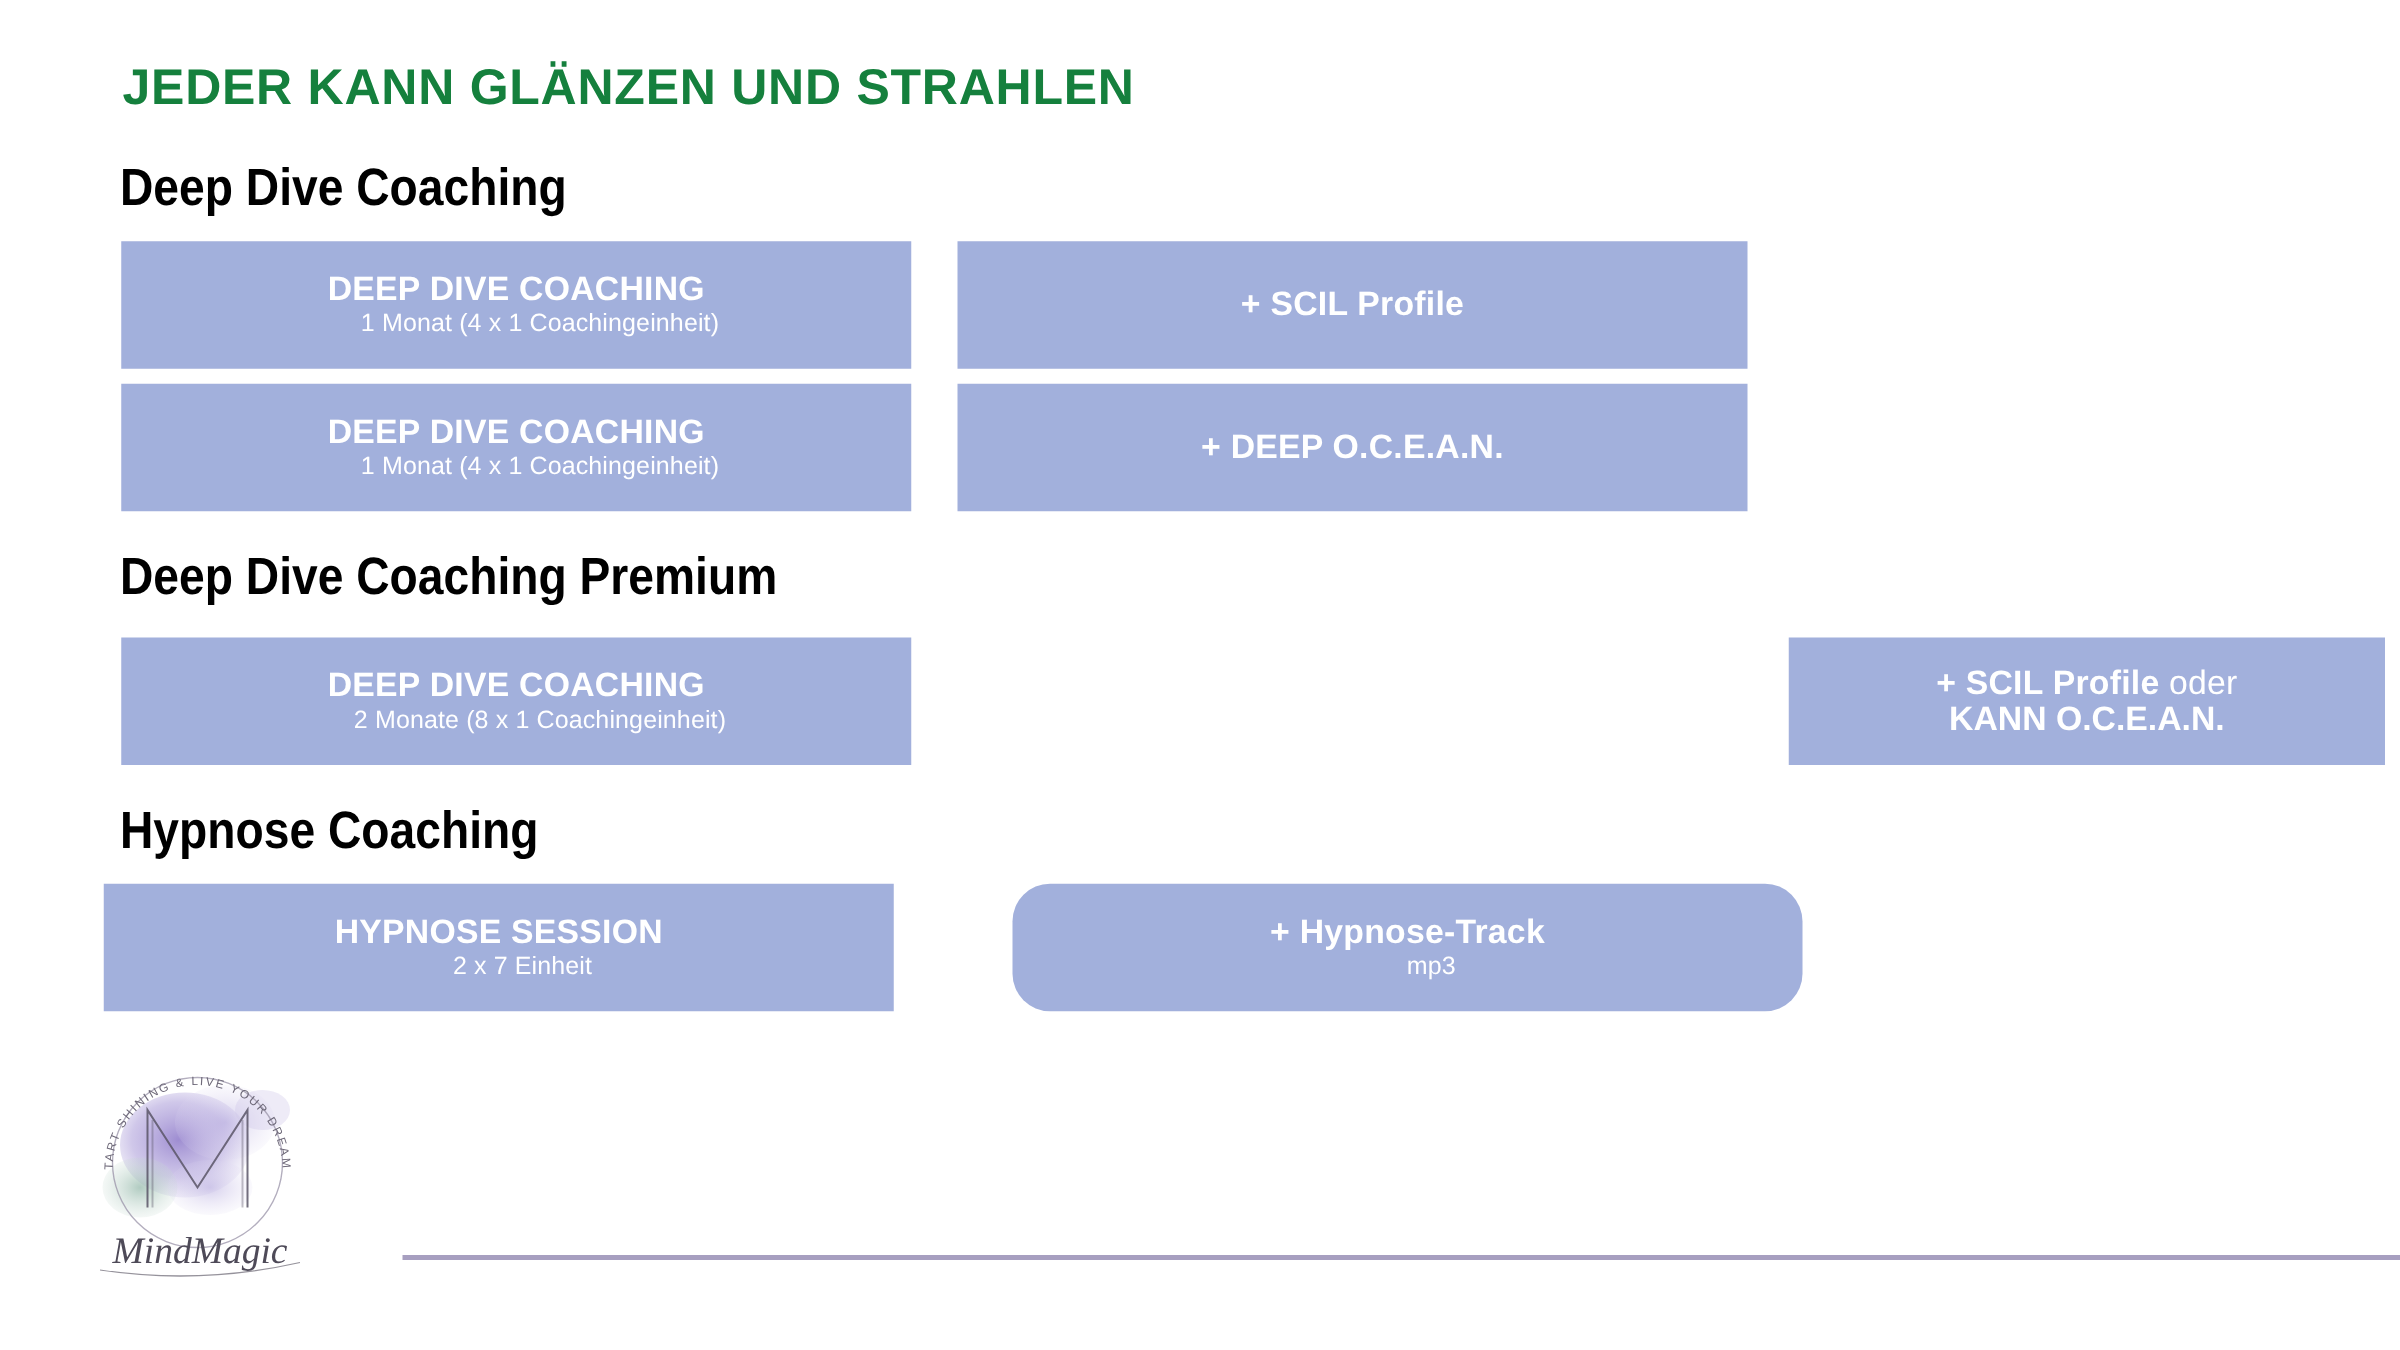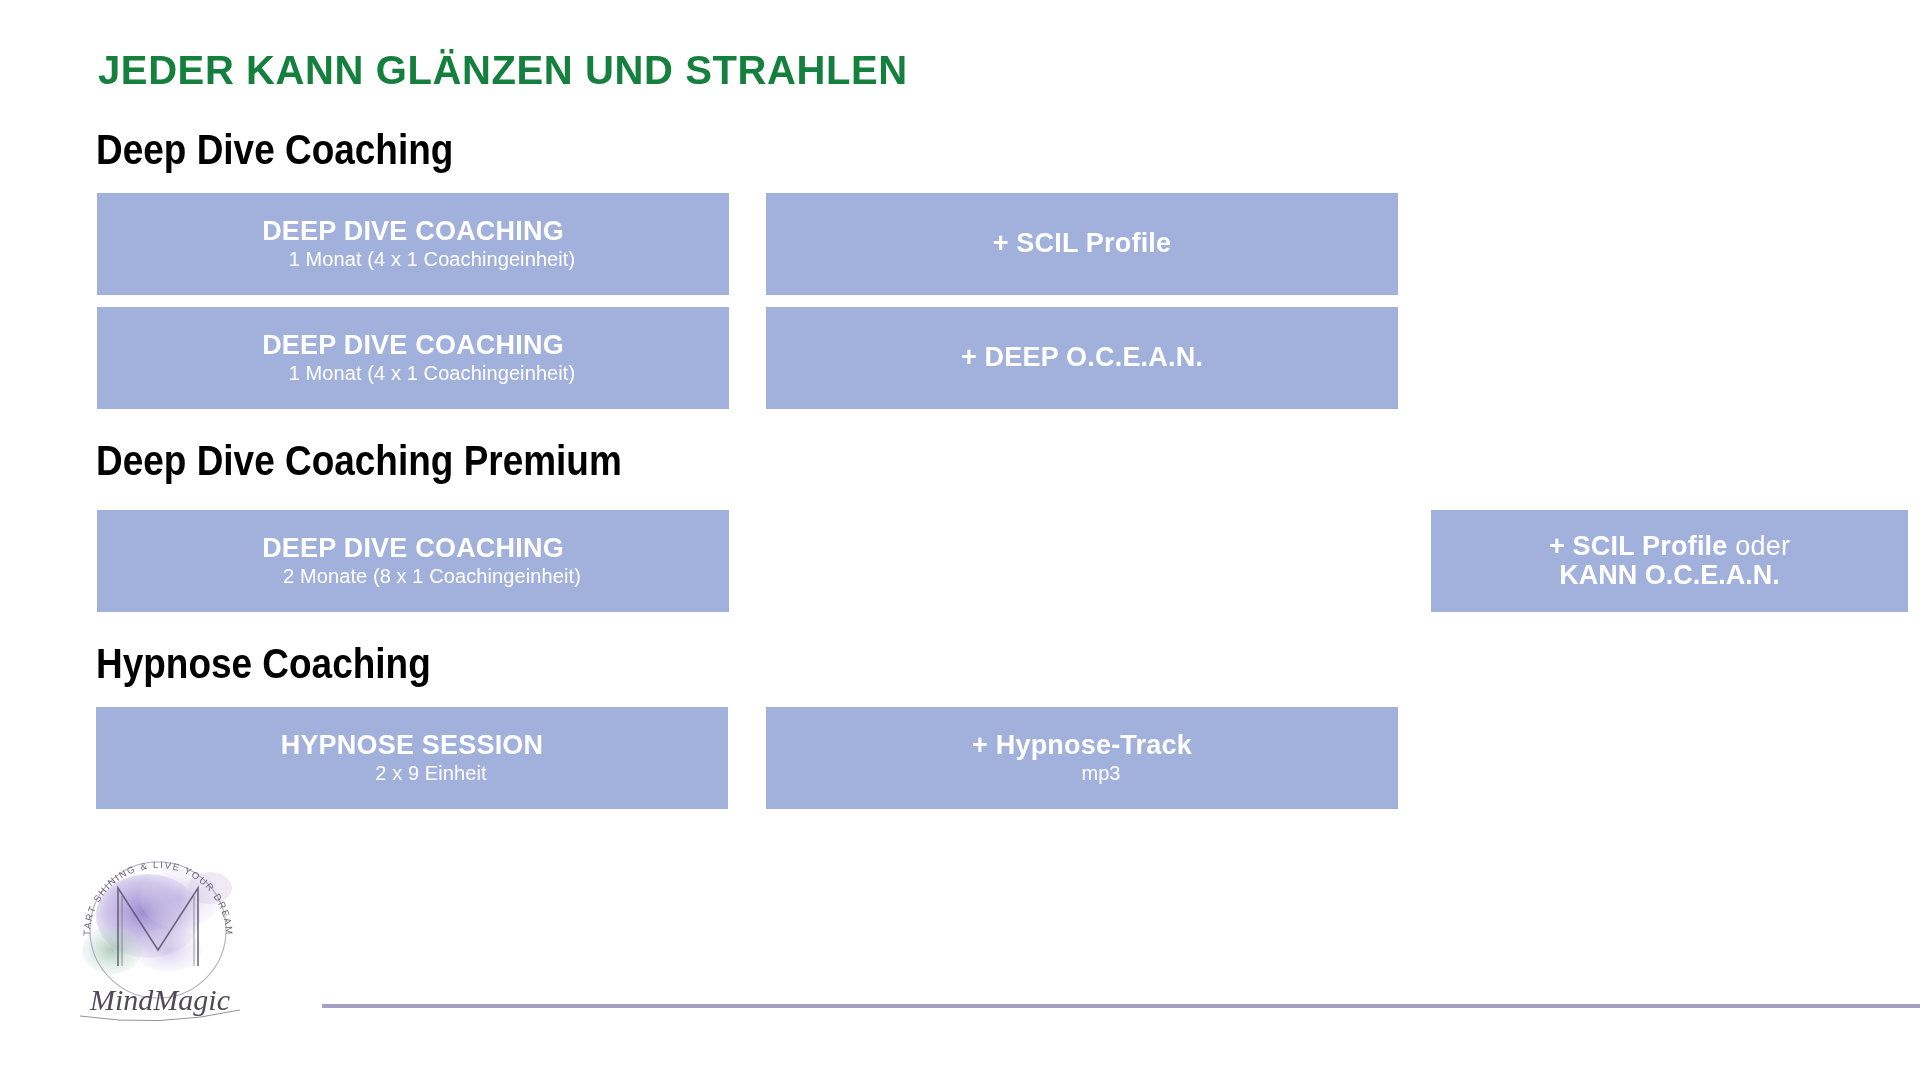--- a/index.html
+++ b/index.html
@@ -141,26 +141,26 @@
 
   <div class="box two-line-bold" style="left:1431px; top:510px; width:477px; height:102px;">
     <div class="b-main">
       <span>+ SCIL Profile</span><span class="soft"> oder</span>
     </div>
     <div class="b-second">KANN O.C.E.A.N.</div>
   </div>
 
   <div class="section-heading" style="top:640px;">Hypnose Coaching</div>
 
-  <div class="box" style="left:96px; top:707px; width:632px; height:102px;">
+  <div class="box" style="left:83px; top:707px; width:632px; height:102px;">
     <div class="b-main">HYPNOSE SESSION</div>
-    <div class="b-sub">2 x 9 Einheit</div>
-  </div>
-
-  <div class="box" style="left:766px; top:707px; width:632px; height:102px;">
+    <div class="b-sub">2 x 7 Einheit</div>
+  </div>
+
+  <div class="box" style="left:810px; top:707px; width:632px; height:102px;border-radius:30px;">
     <div class="b-main">+ Hypnose-Track</div>
     <div class="b-sub">mp3</div>
   </div>
 
   <div class="footer-rule"></div>
 
   <div class="logo">
     <svg viewBox="0 0 200 190" xmlns="http://www.w3.org/2000/svg" aria-hidden="true">
       <defs>
         <radialGradient id="blobA" cx="45%" cy="45%" r="60%">

